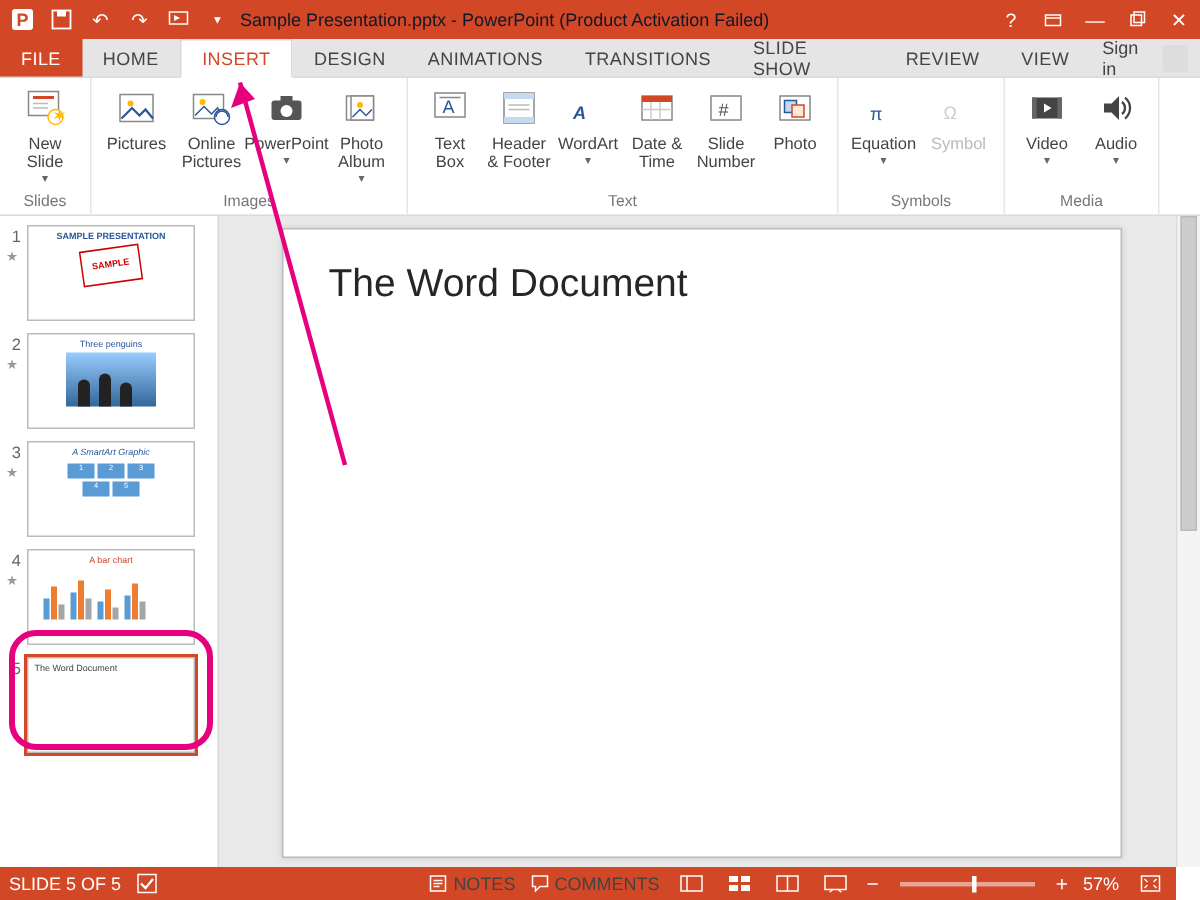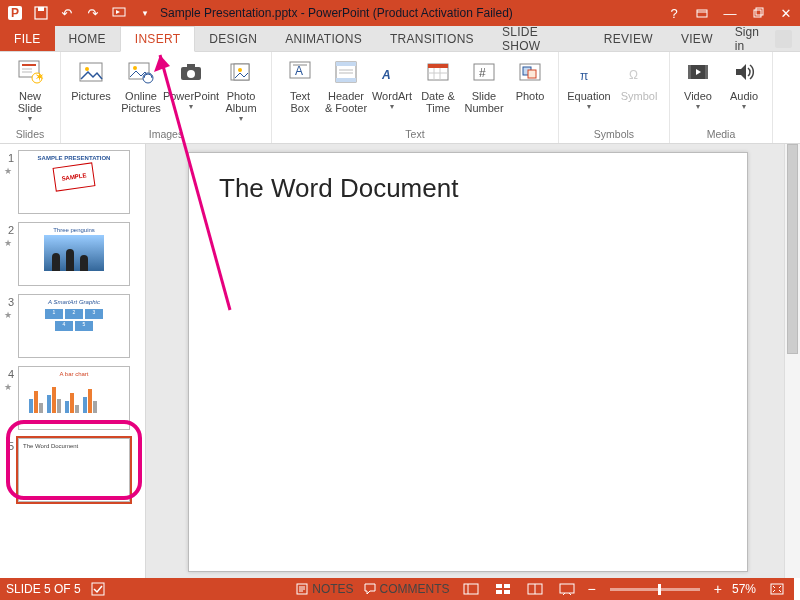--- a/index.html
+++ b/index.html
@@ -39,21 +39,21 @@
 .thumbitem .num{width:10px;font-size:11px;color:#666;text-align:right;padding-top:2px}
 .thumbitem .slide{width:112px;height:64px;background:#fff;border:1px solid #bbb;position:relative;font-size:6px;padding:4px;overflow:hidden}
 .thumbitem.selected .slide{outline:2px solid #d24726}
 .star{font-size:9px;color:#999;margin-top:2px}
 .canvas{flex:1;position:relative;overflow:hidden}
 .slidepage{position:absolute;left:42px;top:8px;width:560px;height:420px;background:#fff;border:1px solid #bbb;box-shadow:0 0 4px rgba(0,0,0,.15)}
 .slidepage .heading{position:absolute;left:30px;top:20px;font-size:26px;font-weight:300;color:#262626}
 .vscroll{position:absolute;right:0;top:0;bottom:0;width:16px;background:#f4f4f4;border-left:1px solid #ddd}
 .vscroll .vthumb{position:absolute;top:0;left:2px;right:2px;height:210px;background:#cdcdcd;border:1px solid #bbb}
 
-.status{position:absolute;left:0;right:6px;bottom:0;height:22px;background:#d24726;display:flex;align-items:center;color:#fff;font-size:11px;padding:0 6px;gap:10px}
+.status{position:absolute;left:0;right:16px;bottom:0;height:22px;background:#d24726;display:flex;align-items:center;color:#fff;font-size:11px;padding:0 6px;gap:10px}
 .status .sbtn{display:flex;align-items:center;gap:4px;color:#fff}
 .status .spacer{flex:1}
 .status .viewbtn{width:22px;height:16px;display:flex;align-items:center;justify-content:center;color:#fff}
 .status .zoomtrack{width:90px;height:3px;background:rgba(255,255,255,.5);position:relative;margin:0 4px}
 .status .zoomtrack .zthumb{position:absolute;left:48px;top:-4px;width:3px;height:11px;background:#fff}
 
 .annot-circle{position:absolute;border:4px solid #e6007e;border-radius:18px;pointer-events:none}
 .annot-arrow{position:absolute;pointer-events:none}
 </style>
 </head>

